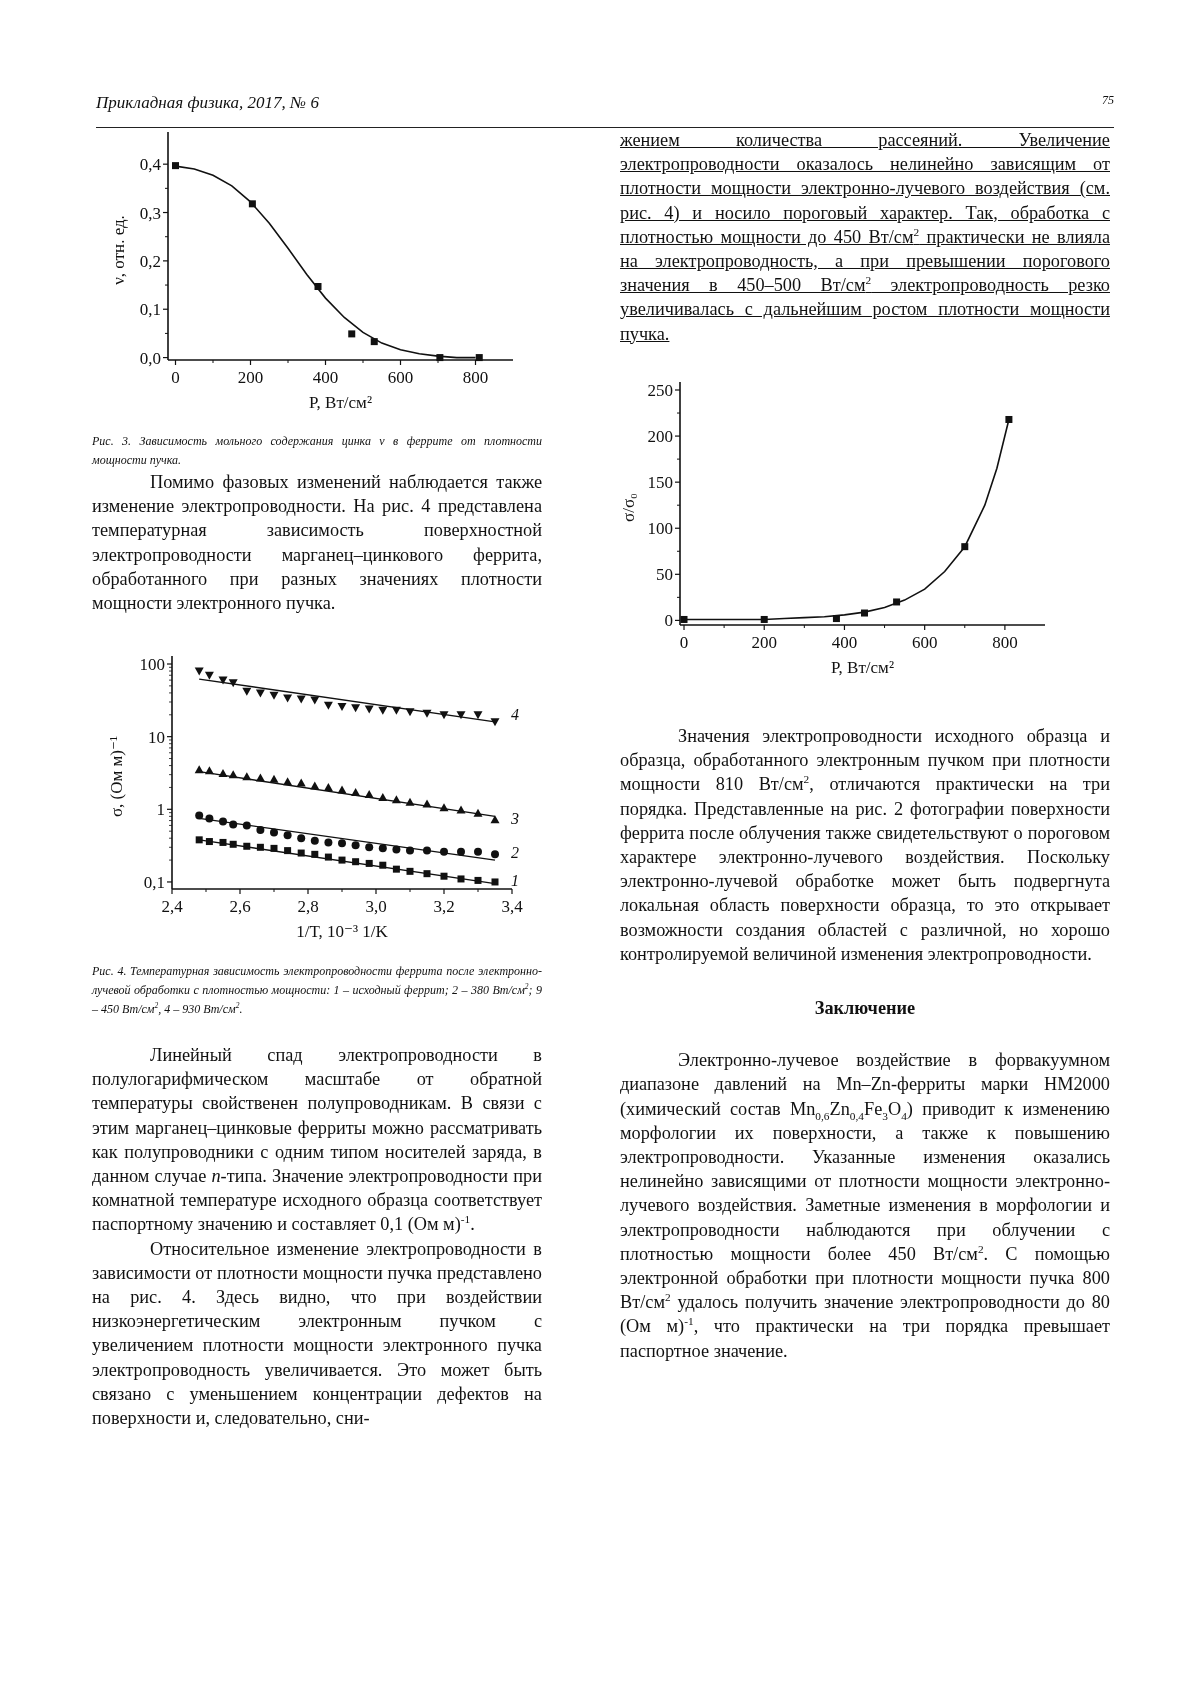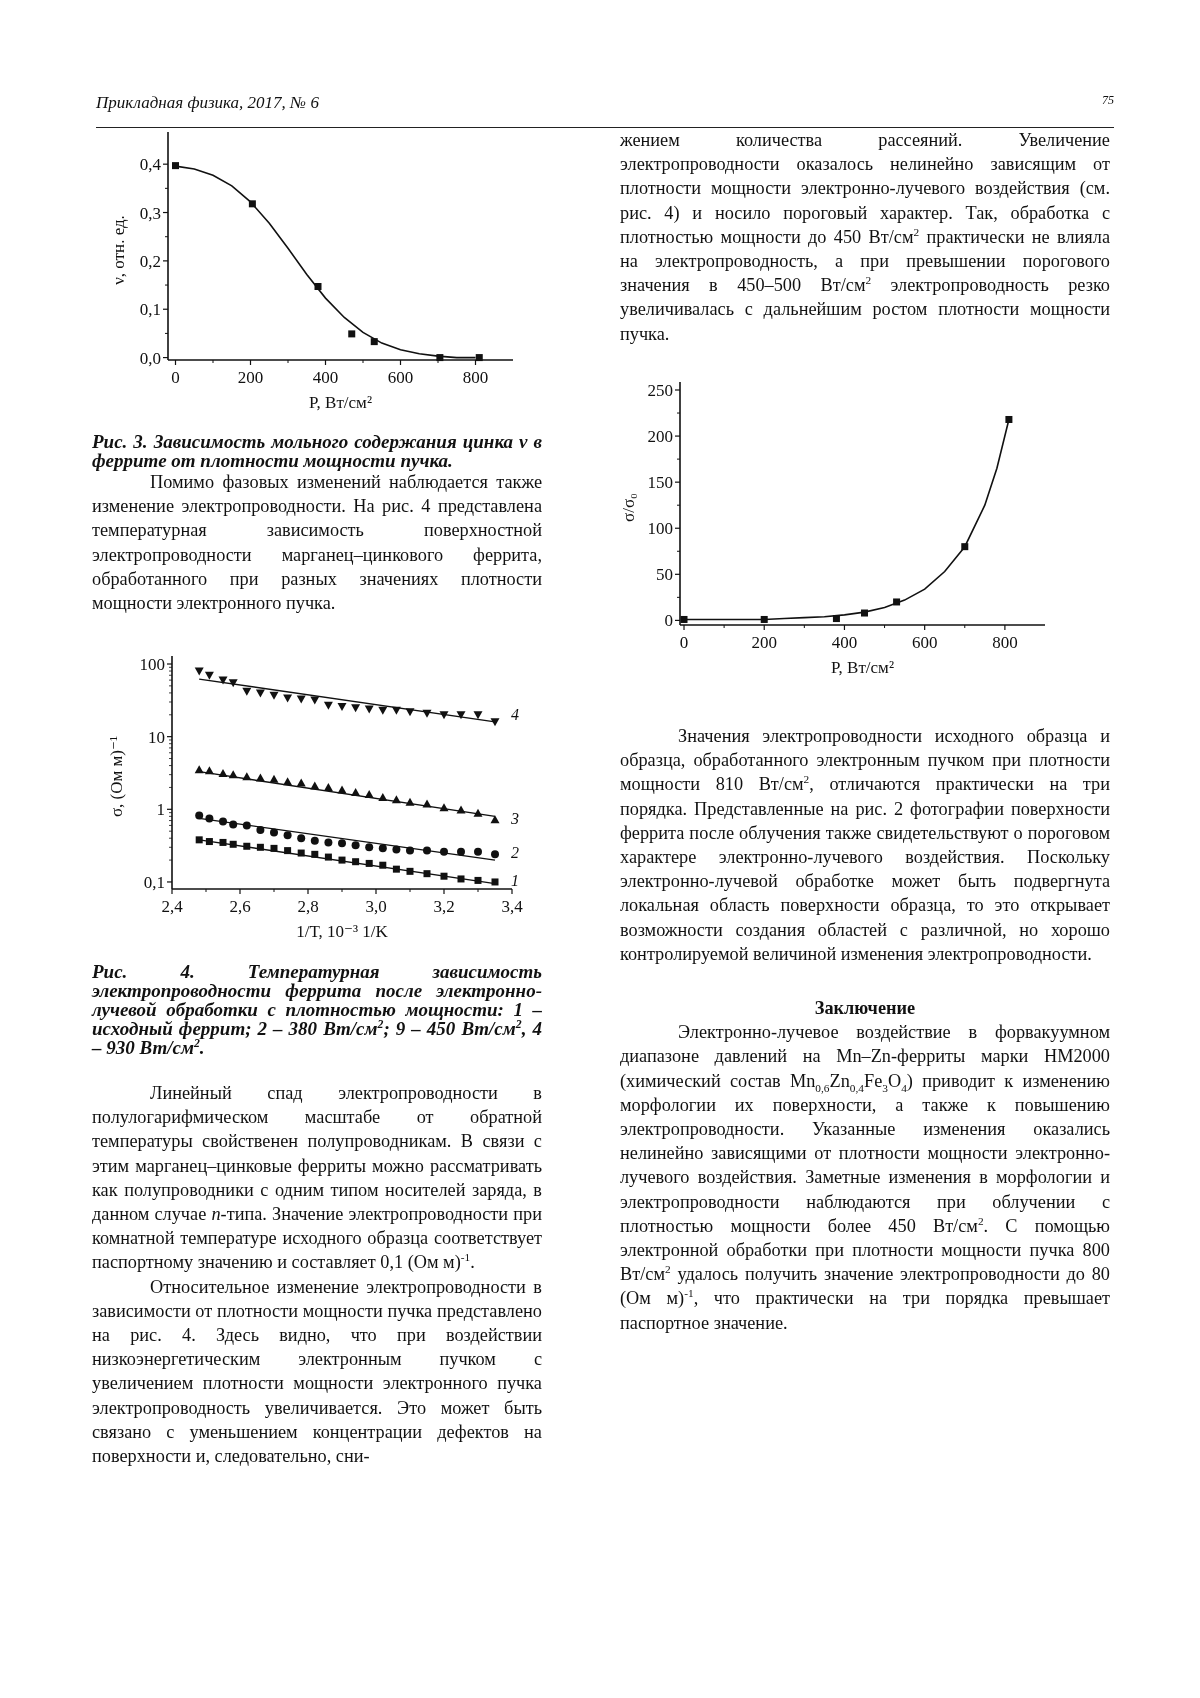--- a/index.html
+++ b/index.html
@@ -5,21 +5,21 @@
   html, body { margin: 0; padding: 0; background: #ffffff; }
   body { width: 1200px; height: 1698px; position: relative; overflow: hidden;
          font-family: "Liberation Serif", "DejaVu Serif", serif; color: #111; }
   .header { position: absolute; left: 88px; top: 93px; width: 1018px; height: 34px;
             border-bottom: 1.5px solid #222; margin-left: 8px; }
   .journal { position: absolute; left: 0; top: 0; font-style: italic; font-size: 17px; }
   .pagenum { position: absolute; right: 0; top: 0; font-style: italic; font-size: 12px; }
   .col { position: absolute; font-size: 18.3px; line-height: 24.2px; text-align: justify; }
   .col p { margin: 0; }
   .indent { text-indent: 58px; }
-  .caption { font-weight: bold; font-style: italic; font-size: 19px; line-height: 19px; text-align: justify; }
+  .caption { font-weight: normal; font-style: italic; font-size: 12px; line-height: 19px; text-align: justify; }
   .heading { font-weight: bold; text-align: center; font-size: 18.3px; }
   svg text { font-family: "Liberation Serif", "DejaVu Serif", serif; fill: #111; }
   sup, sub { font-size: 62%; line-height: 0; }
 </style>
 </head>
 <body>
 
 <div class="header">
   <span class="journal">Прикладная физика, 2017, № 6</span>
   <span class="pagenum">75</span>
@@ -224,21 +224,21 @@
     <polygon points="395.00000000000006,70.32312148246172 390.50000000000006,62.323121482461715 399.50000000000006,62.323121482461715" fill="#111"></polygon>
     <text x="411.00000000000006" y="63.823121482461715" font-size="16" font-style="italic">4</text>
   </svg>
 
 <div class="col" style="left:92px;top:962px;width:450px;">
   <p class="caption"><span>Рис. 4. Температурная зависимость электропроводности феррита после электронно-лучевой обработки с плотностью мощности: 1 – исходный феррит; 2 – 380 Вт/см</span><sup>2</sup><span>; 9 – 450 Вт/см</span><sup>2</sup><span>, 4 – 930 Вт/см</span><sup>2</sup><span>.</span></p>
   <p class="indent" style="margin-top:24px"><span>Линейный спад электропроводности в полулогарифмическом масштабе от обратной температуры свойственен полупроводникам. В связи с этим марганец–цинковые ферриты можно рассматривать как полупроводники с одним типом носителей заряда, в данном случае </span><i>n</i><span>-типа. Значение электропроводности при комнатной температуре исходного образца соответствует паспортному значению и составляет 0,1 (Ом м)</span><sup>-1</sup><span>.</span></p>
   <p class="indent">Относительное изменение электропроводности в зависимости от плотности мощности пучка представлено на рис. 4. Здесь видно, что при воздействии низкоэнергетическим электронным пучком с увеличением плотности мощности электронного пучка электропроводность увеличивается. Это может быть связано с уменьшением концентрации дефектов на поверхности и, следовательно, сни-</p>
 </div>
 
-<div class="col" style="left:620px;top:128px;width:490px;">
+<div class="col" style="left:620px;top:128px;width:490px;text-decoration:underline;">
   <p><span>жением количества рассеяний. Увеличение электропроводности оказалось нелинейно зависящим от плотности мощности электронно-лучевого воздействия (см. рис. 4) и носило пороговый характер. Так, обработка с плотностью мощности до 450 Вт/см</span><sup>2</sup><span> практически не влияла на электропроводность, а при превышении порогового значения в 450–500 Вт/см</span><sup>2</sup><span> электропроводность резко увеличивалась с дальнейшим ростом плотности мощности пучка.</span></p>
 </div>
 
 <svg id="fig4b" style="position:absolute;left:620px;top:378px" width="480" height="305">
     <line x1="60" y1="4" x2="60" y2="247" stroke="#111" stroke-width="1.6"></line>
     <line x1="60" y1="247" x2="425" y2="247" stroke="#111" stroke-width="1.6"></line>
     <line x1="64.01098901098901" y1="247" x2="64.01098901098901" y2="252" stroke="#111" stroke-width="1.2"></line>
     <text x="64.01098901098901" y="270" text-anchor="middle" font-size="17">0</text>
     <line x1="104.12087912087912" y1="247" x2="104.12087912087912" y2="250" stroke="#111" stroke-width="1"></line>
     <line x1="144.23076923076923" y1="247" x2="144.23076923076923" y2="252" stroke="#111" stroke-width="1.2"></line>
@@ -276,15 +276,15 @@
     <rect x="140.73076923076923" y="237.97058823529412" width="7" height="7" fill="#111"></rect>
     <rect x="212.92857142857142" y="237.04901960784315" width="7" height="7" fill="#111"></rect>
     <rect x="241.0054945054945" y="231.51960784313727" width="7" height="7" fill="#111"></rect>
     <rect x="273.0934065934066" y="220.4607843137255" width="7" height="7" fill="#111"></rect>
     <rect x="341.2802197802198" y="165.16666666666669" width="7" height="7" fill="#111"></rect>
     <rect x="385.4010989010989" y="37.99019607843138" width="7" height="7" fill="#111"></rect>
   </svg>
 
 <div class="col" style="left:620px;top:700px;width:490px;">
   <p class="indent" style="margin-top:24px"><span>Значения электропроводности исходного образца и образца, обработанного электронным пучком при плотности мощности 810 Вт/см</span><sup>2</sup><span>, отличаются практически на три порядка. Представленные на рис. 2 фотографии поверхности феррита после облучения также свидетельствуют о пороговом характере электронно-лучевого воздействия. Поскольку электронно-лучевой обработке может быть подвергнута локальная область поверхности образца, то это открывает возможности создания областей с различной, но хорошо контролируемой величиной изменения электропроводности.</span></p>
-  <p class="heading" style="margin-top:30px;margin-bottom:0">Заключение</p>
+  <p class="heading" style="margin-top:30px;margin-bottom:28px">Заключение</p>
   <p class="indent"><span>Электронно-лучевое воздействие в форвакуумном диапазоне давлений на Mn–Zn-ферриты марки НМ2000 (химический состав Mn</span><sub>0,6</sub><span>Zn</span><sub>0,4</sub><span>Fe</span><sub>3</sub><span>O</span><sub>4</sub><span>) приводит к изменению морфологии их поверхности, а также к повышению электропроводности. Указанные изменения оказались нелинейно зависящими от плотности мощности электронно-лучевого воздействия. Заметные изменения в морфологии и электропроводности наблюдаются при облучении с плотностью мощности более 450 Вт/см</span><sup>2</sup><span>. С помощью электронной обработки при плотности мощности пучка 800 Вт/см</span><sup>2</sup><span> удалось получить значение электропроводности до 80 (Ом м)</span><sup>-1</sup><span>, что практически на три порядка превышает паспортное значение.</span></p>
 </div>
 
 </body></html>

